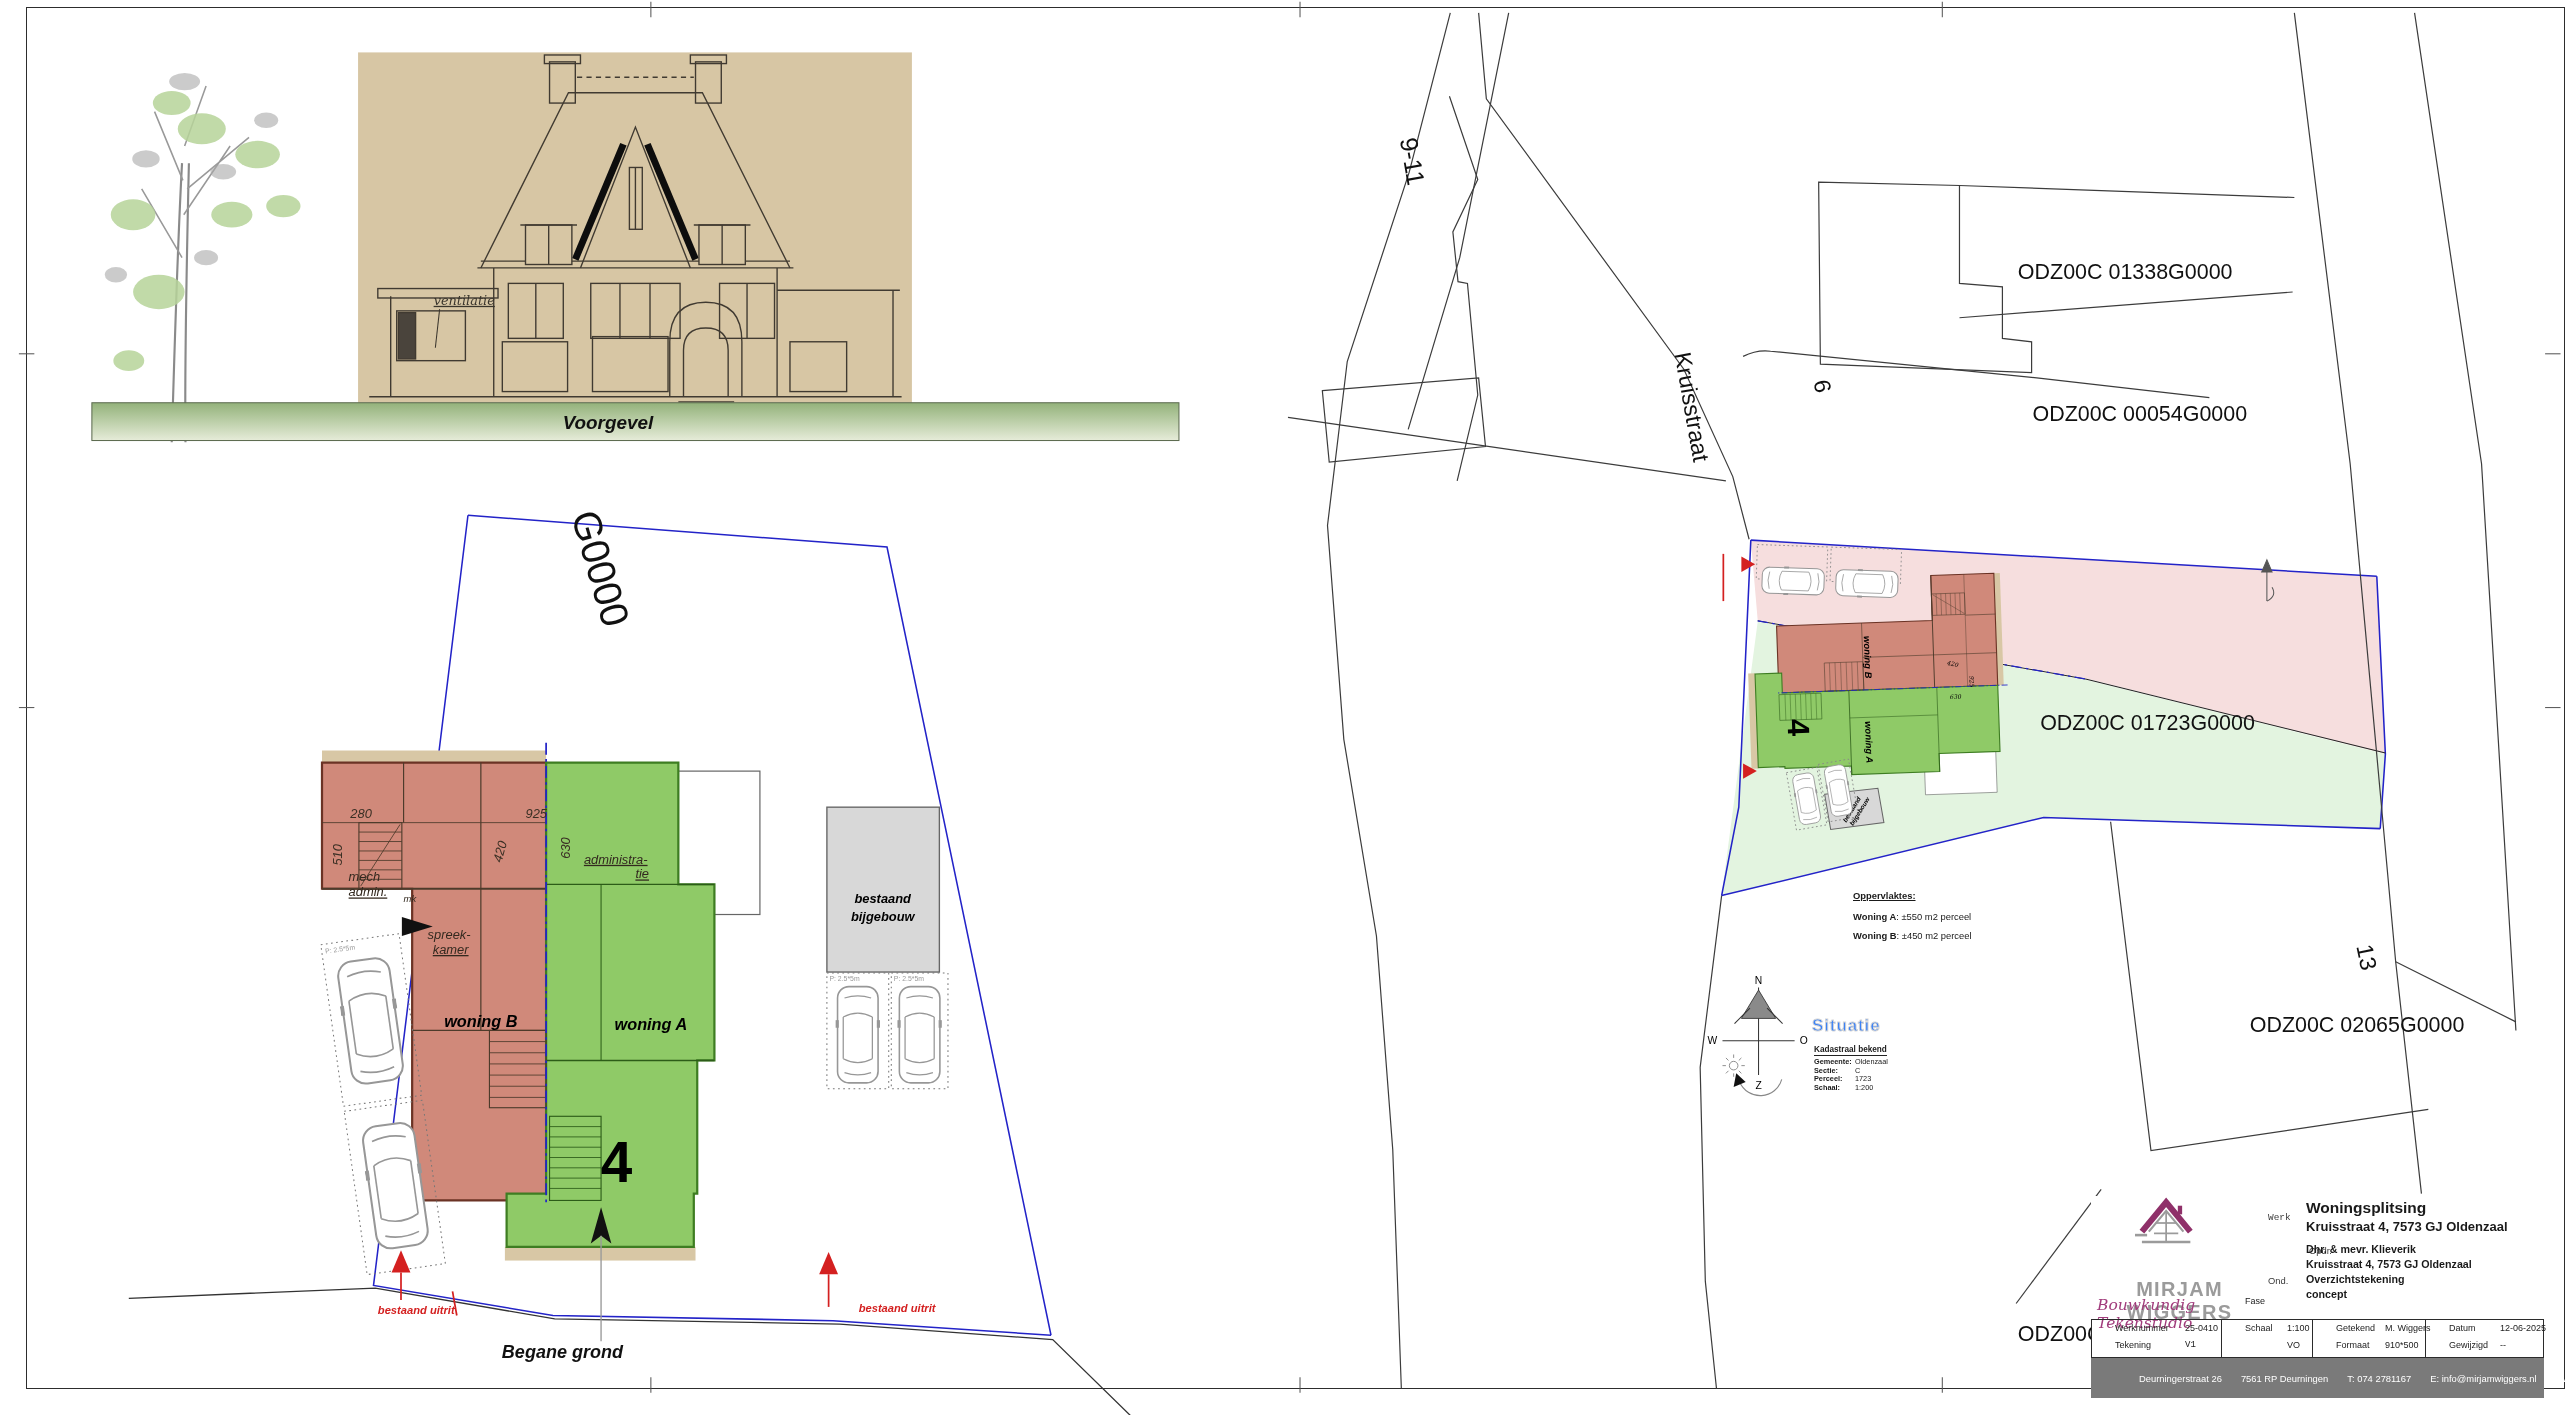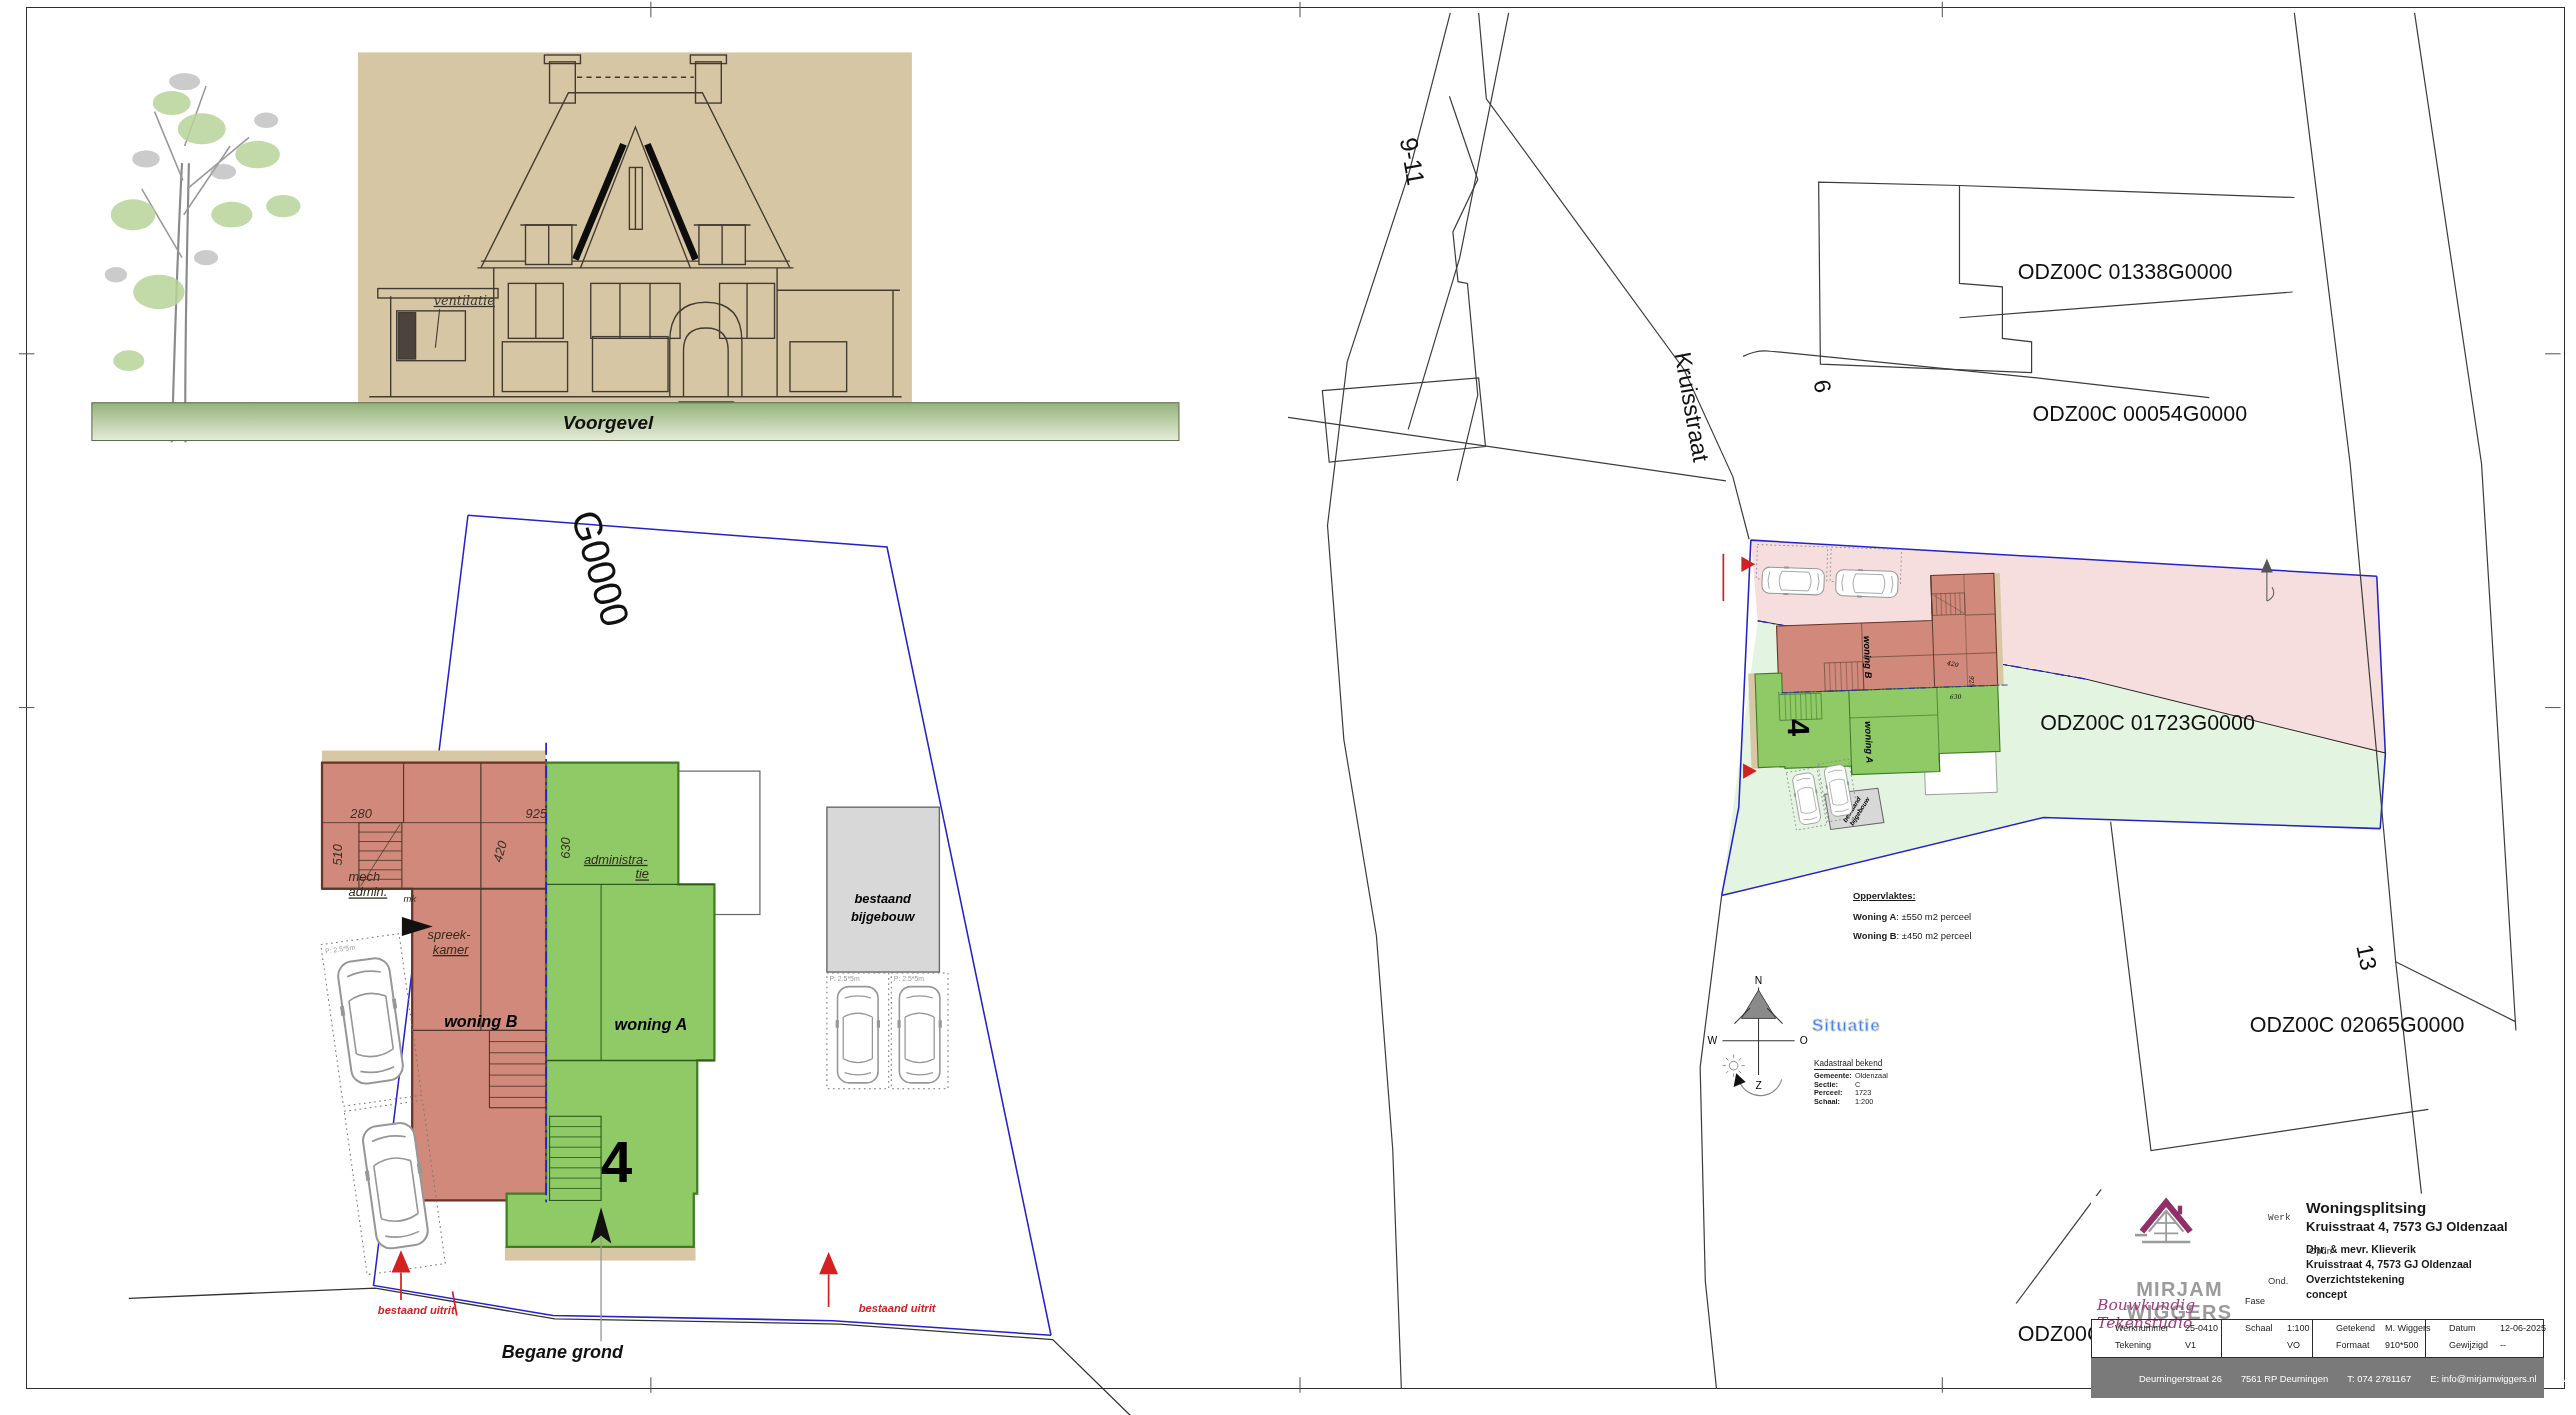--- a/index.html
+++ b/index.html
@@ -6,22 +6,22 @@
   .page{position:relative;width:2576px;height:1416px;background:#ffffff;overflow:hidden;
         font-family:"Liberation Sans",sans-serif;color:#1a1a1a;}
   .abs{position:absolute;}
   .frame{left:26px;top:6.9px;width:2537px;height:1380px;border:1.1px solid #2d2d2d;}
   .sheet-svg{left:0;top:0;}
   .ghost{font-weight:bold;font-size:17px;letter-spacing:0.9px;color:#3b82f6;
          -webkit-text-stroke:0.9px #d6d6d6;text-stroke:0.9px #d6d6d6;}
   .opp{font-size:9.4px;line-height:10.3px;}
   .opp .hd{font-weight:bold;text-decoration:underline;}
   .kad{font-size:7.3px;line-height:8.6px;}
-  .kad .hd{font-weight:normal;font-size:8.2px;border-bottom:1.2px solid #222;display:inline-block;
-           padding-bottom:0.9px;margin-bottom:1.7px;margin-top:14px;}
+  .kad .hd{font-weight:bold;font-size:8.2px;border-bottom:1.2px solid #222;display:inline-block;
+           padding-bottom:0.9px;margin-bottom:1.7px;}
   .kad .lb{font-weight:bold;display:inline-block;width:41px;}
   .tbx{background:#fff;}
   .tb-name{font-weight:bold;font-size:20px;letter-spacing:1.3px;color:#9b9b9b;text-align:center;}
   .tb-tag{font-family:"DejaVu Serif",serif;font-style:italic;font-size:15.5px;color:#a13c7c;text-align:left;}
   .tb-lbl{font-size:9.4px;color:#3a3a3a;}
   .tb-b{font-weight:bold;}
   .tb-table{border:1.1px solid #2b2b2b;box-sizing:border-box;}
   .tb-vline{width:0;border-left:1px solid #2b2b2b;height:37px;}
   .tb-cell{font-size:9px;color:#222;white-space:nowrap;margin-left:12px;}
   .tb-footer{background:#7a7a7a;color:#fff;font-size:9.4px;display:flex;align-items:center;
@@ -397,21 +397,21 @@
   <div class="abs tb-b" style="left:2306px;top:1273px;font-size:10.7px;">Overzichtstekening</div>
   <div class="abs tb-b" style="left:2306px;top:1288px;font-size:10.7px;">concept</div>
 
   <div class="abs tb-table" style="left:2091px;top:1319px;width:453px;height:39px;"></div>
   <div class="abs tb-vline" style="left:2221px;top:1320px;"></div>
   <div class="abs tb-vline" style="left:2312px;top:1320px;"></div>
   <div class="abs tb-vline" style="left:2425px;top:1320px;"></div>
   <div class="abs tb-cell" style="left:2103px;top:1323px;">Werknummer</div>
   <div class="abs tb-cell" style="left:2173px;top:1323px;">25-0410</div>
   <div class="abs tb-cell" style="left:2103px;top:1340px;">Tekening</div>
-  <div class="abs tb-cell" style="left:2173px;top:1340px;">V1</div>
+  <div class="abs tb-cell" style="left:2173px;top:1340px;font-family:Liberation Mono, monospace;">V1</div>
   <div class="abs tb-cell" style="left:2233px;top:1323px;">Schaal</div>
   <div class="abs tb-cell" style="left:2275px;top:1323px;">1:100</div>
   <div class="abs tb-cell" style="left:2233px;top:1296px;text-align:right;">Fase</div>
   <div class="abs tb-cell" style="left:2275px;top:1340px;">VO</div>
   <div class="abs tb-cell" style="left:2324px;top:1323px;">Getekend</div>
   <div class="abs tb-cell" style="left:2373px;top:1323px;">M. Wiggers</div>
   <div class="abs tb-cell" style="left:2324px;top:1340px;">Formaat</div>
   <div class="abs tb-cell" style="left:2373px;top:1340px;">910*500</div>
   <div class="abs tb-cell" style="left:2437px;top:1323px;">Datum</div>
   <div class="abs tb-cell" style="left:2488px;top:1323px;">12-06-2025</div>

